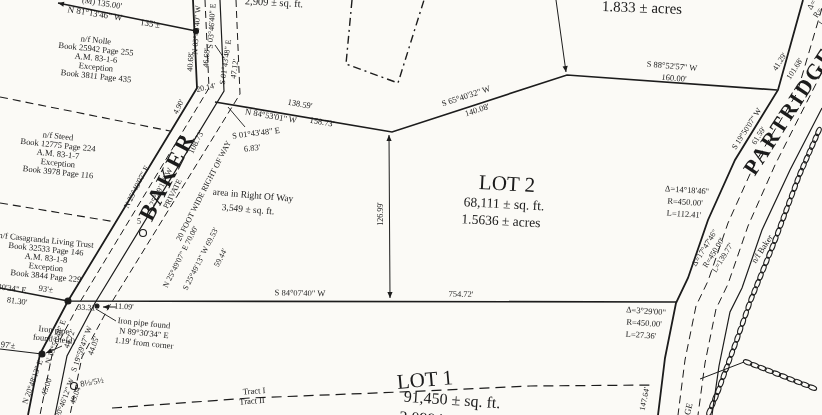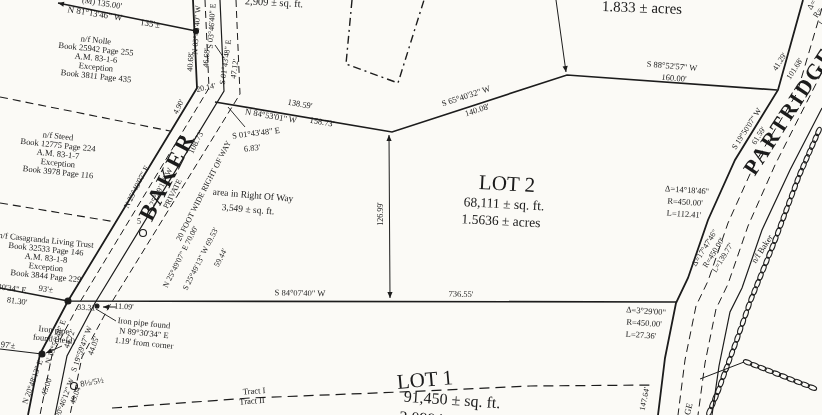--- a/index.html
+++ b/index.html
@@ -158,21 +158,21 @@
       <div class="lbl" style="left: 322px; top: 122px; font-size: 8.5px; transform: translate(-50%, -50%) rotate(10deg);">158.73'</div>
       <div class="lbl" style="left: 466px; top: 96px; font-size: 8.5px; transform: translate(-50%, -50%) rotate(-18deg);">S 65°40'32" W</div>
       <div class="lbl" style="left: 477px; top: 110px; font-size: 8.5px; transform: translate(-50%, -50%) rotate(-18deg);">140.08'</div>
       <div class="lbl" style="left: 672px; top: 66px; font-size: 8.5px; transform: translate(-50%, -50%) rotate(5deg);">S 88°52'57" W</div>
       <div class="lbl" style="left: 674px; top: 78px; font-size: 8.5px; transform: translate(-50%, -50%) rotate(5deg);">160.00'</div>
       <div class="lbl" style="left: 507px; top: 184px; font-size: 21px; transform: translate(-50%, -50%) rotate(3deg);">LOT 2</div>
       <div class="lbl" style="left: 504px; top: 204px; font-size: 13.5px; transform: translate(-50%, -50%) rotate(3deg);">68,111 ± sq. ft.</div>
       <div class="lbl" style="left: 501px; top: 221px; font-size: 13.5px; transform: translate(-50%, -50%) rotate(3deg);">1.5636 ± acres</div>
       <div class="lbl" style="left: 381px; top: 214px; font-size: 8px; transform: translate(-50%, -50%) rotate(-90deg);">126.99'</div>
       <div class="lbl" style="left: 300px; top: 293px; font-size: 8.5px; transform: translate(-50%, -50%) rotate(1deg);">S 84°07'40" W</div>
-      <div class="lbl" style="left: 461px; top: 294px; font-size: 8.5px; transform: translate(-50%, -50%) rotate(1deg);">736.55'</div>
+      <div class="lbl" style="left: 461px; top: 294px; font-size: 8.5px; transform: translate(-50%, -50%) rotate(1deg);">754.72'</div>
       <div class="lbl" style="left: 2px; top: 287px; font-size: 8.5px; transform: translate(-50%, -50%) rotate(8deg);">N 89°30'34" E</div>
       <div class="lbl" style="left: 46px; top: 289px; font-size: 8.5px; transform: translate(-50%, -50%) rotate(8deg);">93'±</div>
       <div class="lbl" style="left: 17px; top: 301px; font-size: 8.5px; transform: translate(-50%, -50%) rotate(8deg);">81.30'</div>
       <div class="lbl" style="left: 87px; top: 308px; font-size: 8px; transform: translate(-50%, -50%) rotate(3deg);">33.31'</div>
       <div class="lbl" style="left: 124px; top: 307px; font-size: 8px; transform: translate(-50%, -50%) rotate(3deg);">11.09'</div>
       <div class="lbl" style="left: 8px; top: 345px; font-size: 8.5px; transform: translate(-50%, -50%) rotate(6deg);">97'±</div>
       <div class="lbl" style="left: 54px; top: 330px; font-size: 8.5px; transform: translate(-50%, -50%) rotate(6deg);">Iron pipe</div>
       <div class="lbl" style="left: 54px; top: 339px; font-size: 8.5px; transform: translate(-50%, -50%) rotate(6deg);">found (held)</div>
       <div class="lbl" style="left: 144px; top: 323px; font-size: 8.5px; transform: translate(-50%, -50%) rotate(6deg);">Iron pipe found</div>
       <div class="lbl" style="left: 144px; top: 333px; font-size: 8.5px; transform: translate(-50%, -50%) rotate(6deg);">N 89°30'34" E</div>

